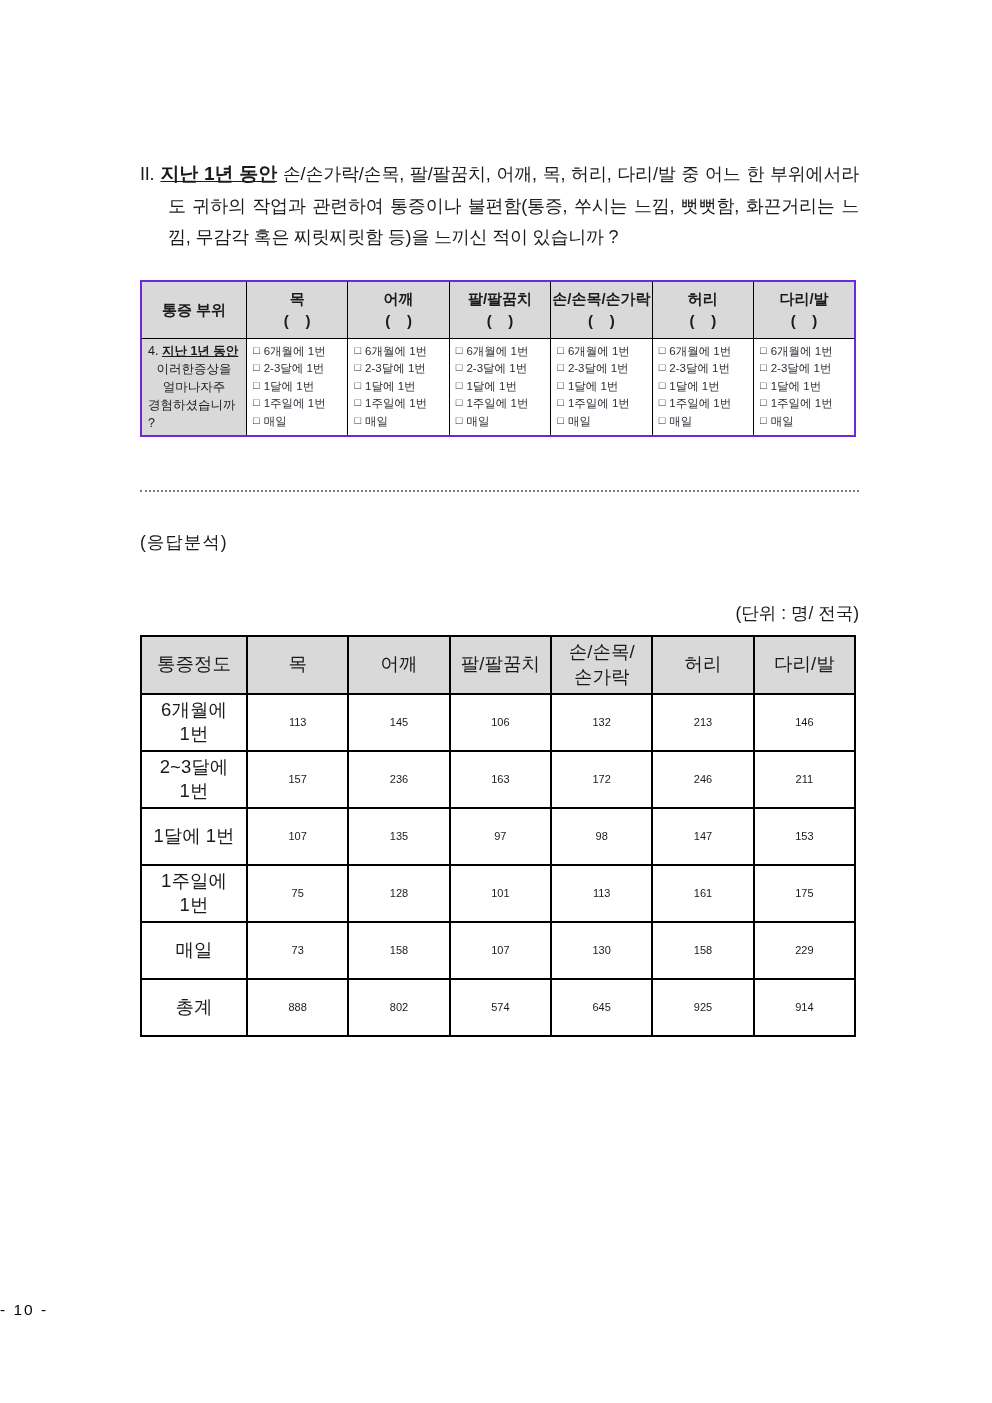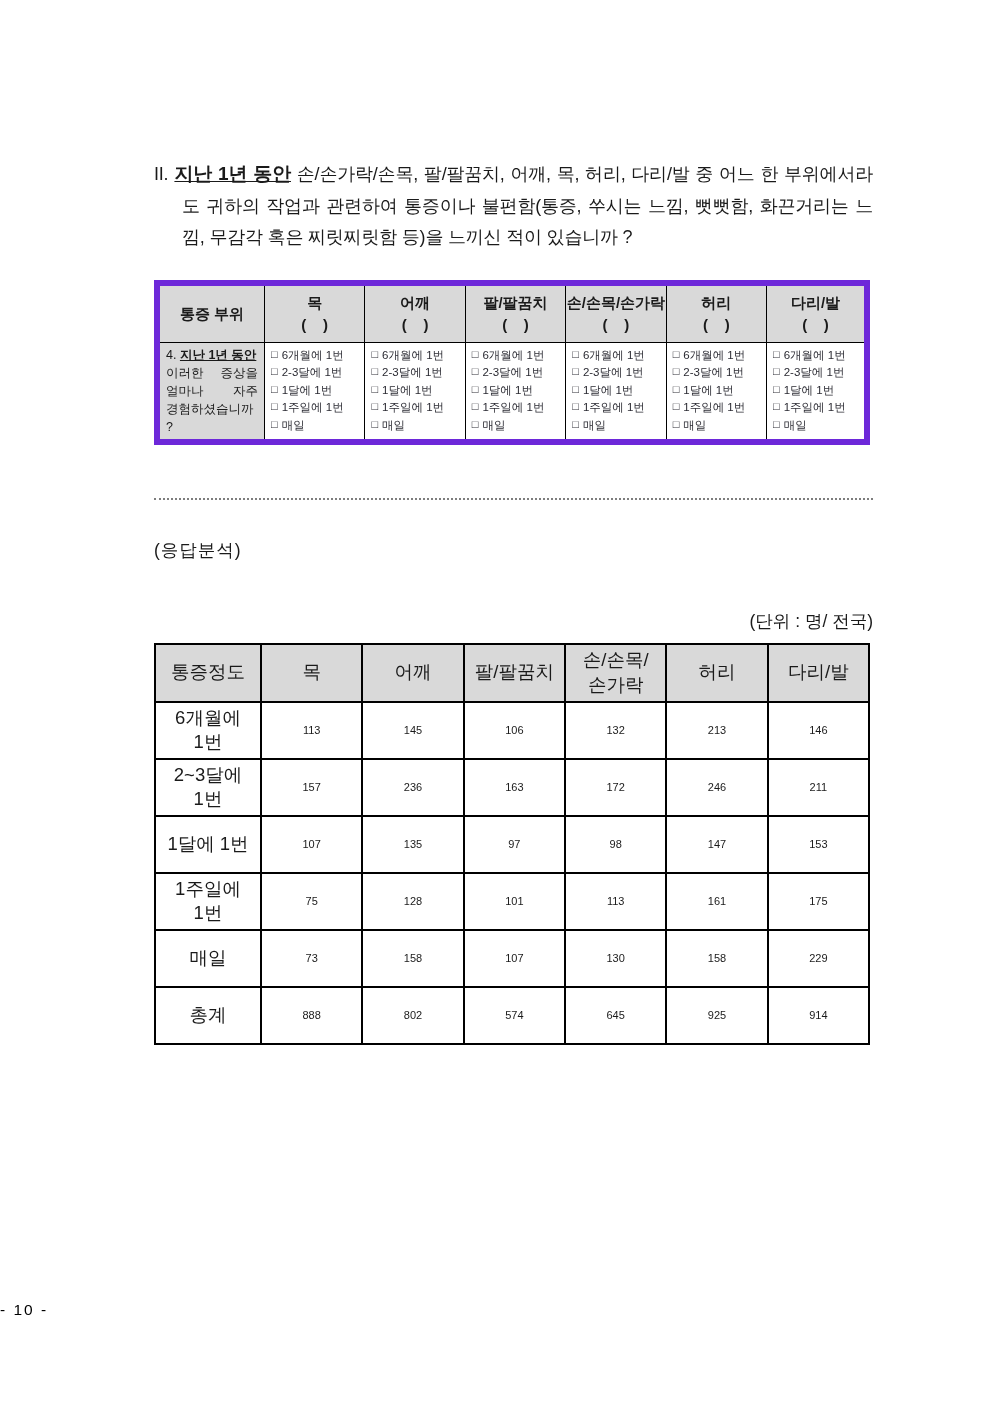--- a/index.html
+++ b/index.html
@@ -2,52 +2,52 @@
 <html><head>
 <meta charset="utf-8">
 <style>
   html,body { margin:0; padding:0; background:#e8e8e8; }
   .page {
     position:relative; width:992px; height:1403px; margin:0 auto;
     background:#ffffff; color:#1a1a1a;
     font-family:"Liberation Sans", sans-serif;
     overflow:hidden;
   }
-  .content { position:absolute; left:154px; top:158px; width:719px; }
+  .content { position:absolute; left:140px; top:158px; width:719px; }
 
   
   .question {
     margin:0; font-size:18px; line-height:31.5px;
     text-align:justify; padding-left:28px; text-indent:-28px;
     letter-spacing:-0.2px;
   }
   .q-num { margin-right:6px; }
   .q-bold { font-weight:bold; text-decoration:underline; font-size:19px; }
 
   
   table.survey {
     margin-top:26px; width:716px;
     border-collapse:collapse; table-layout:fixed;
-    border:6px solid #6d28d9;
+    border:2px solid #6d28d9;
   }
   .survey th, .survey td { border:1.5px solid #000; padding:0; }
   .survey thead th {
     background:#d9d9d9; height:56px; text-align:center; vertical-align:middle;
     font-size:15px; font-weight:bold; line-height:1.45;
   }
   .survey th.corner { width:104px; }
   .paren { white-space:pre; font-weight:bold; }
   .survey tbody tr { height:90px;padding-left:29px; }
   .label-cell {
     background:#d9d9d9; vertical-align:middle;
     font-size:12.5px; line-height:18px; padding:3px 6px !important;
   }
   .label-title { white-space:nowrap; }
   .label-bold { font-weight:bold; text-decoration:underline; }
-  .jline { display:flex; justify-content:space-between; }
+  .jline { display:flex; justify-content:center; }
   .opt-cell { vertical-align:middle; padding:2px 3px 2px 6px !important; }
   .opt {
     display:flex; align-items:center; gap:4px;
     font-size:11.5px; line-height:17.5px; color:#2b2b33; white-space:nowrap;
   }
   .box { font-size:11px; position:relative; top:-1px; }
 
   
   .dotline { margin-top:53px; height:0; border-top:2px dotted #7d7d7d; }
   .analysis { margin-top:38px; font-size:17.5px; letter-spacing:1px; }

